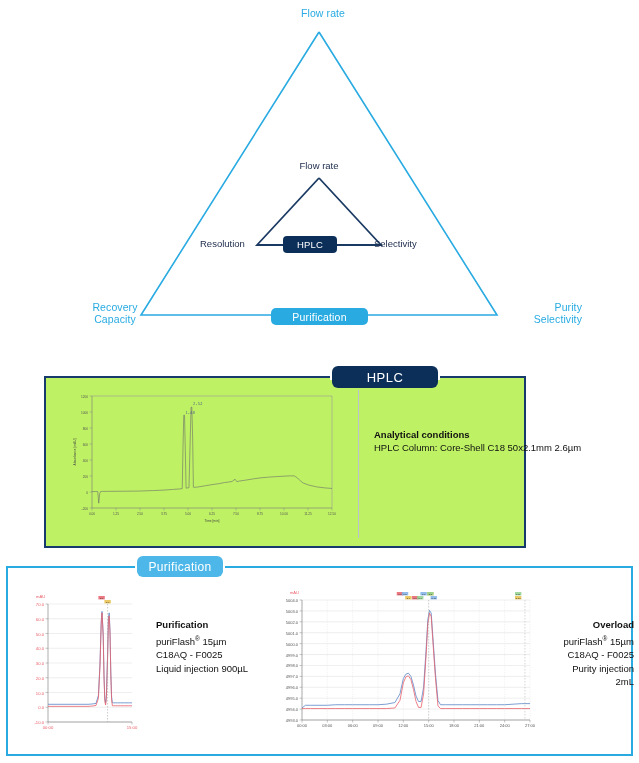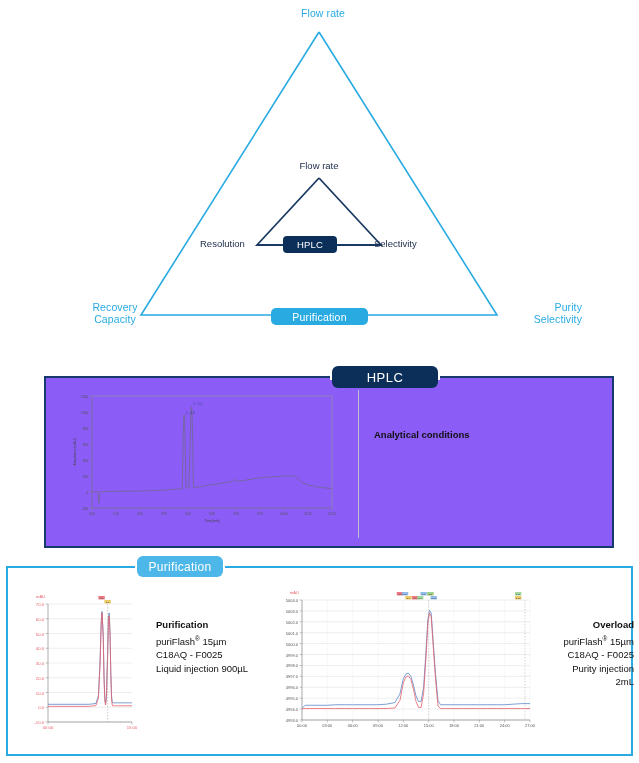--- a/index.html
+++ b/index.html
@@ -53,22 +53,22 @@
     left:283px;top:236px;width:54px;height:17px;
     background:#0c2f5a;border-radius:4px;font-size:9.5px;
   }
   #pill-purification-base{
     left:271px;top:308px;width:97px;height:17px;
     background:#29abe2;border-radius:5px;font-size:10.5px;
   }
 
   
   #hplc-panel{
-    position:absolute;left:44px;top:376px;width:570px;height:172px;
-    border:2px solid #163a6b;background:#8b5cf6;box-sizing:border-box;
+    position:absolute;left:44px;top:376px;width:482px;height:172px;
+    border:2px solid #163a6b;background:#bef264;box-sizing:border-box;
   }
   #hplc-badge-wrap{
     position:absolute;left:332px;top:366px;width:106px;height:22px;
     z-index:5;
   }
   #pill-hplc-section{
     left:0;top:0;width:106px;height:22px;
     background:#0c2f5a;border-radius:6px;font-size:13px;letter-spacing:.5px;
   }
   #hplc-badge-mask{
@@ -211,20 +211,21 @@
           <text x="127.66" y="27.599999999999994" font-size="3.2" fill="#3b4a8a" class="axis-txt">1 - 4.8</text>
           <text x="135.34" y="19.200000000000003" font-size="3.2" fill="#3b4a8a" class="axis-txt">2 - 5.2</text>
         </g>
     </svg>
   </div>
 
   <div id="hplc-divider"></div>
 
   <div id="hplc-conditions">
     <div class="cond-title">Analytical conditions</div>
+    <div>HPLC Column: Core-Shell C18 50x2.1mm 2.6µm</div>
   </div>
 </div>
 
 <div id="purification-badge-mask"></div>
 <div id="purification-badge-wrap">
   <div class="pill" id="pill-purification-section">Purification</div>
 </div>
 
 <div id="purification-panel">
 

